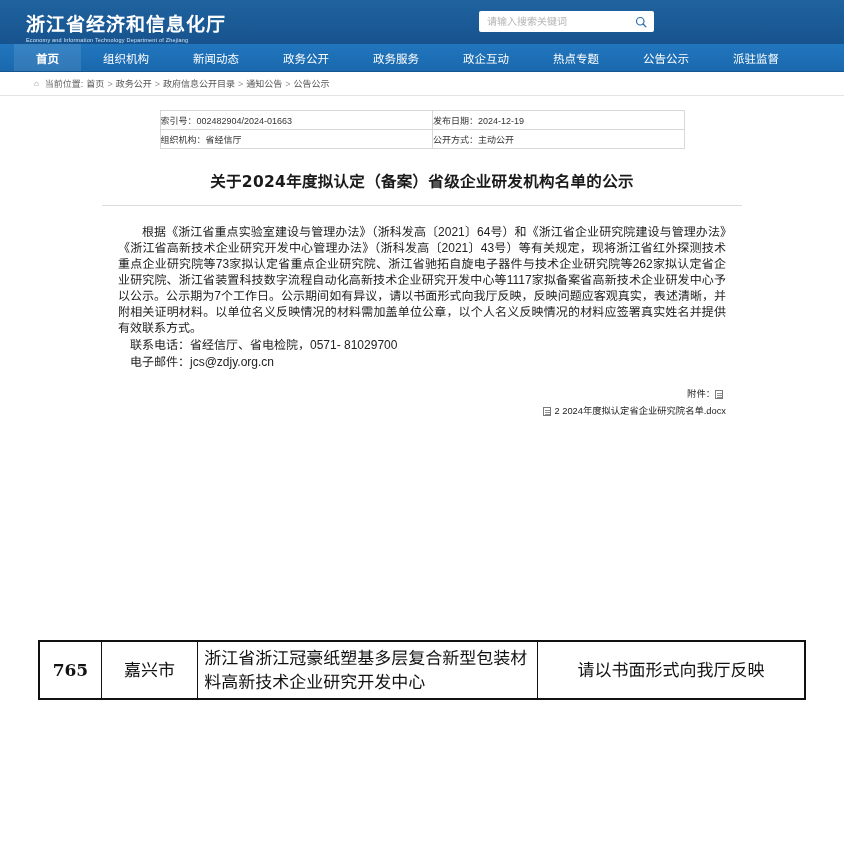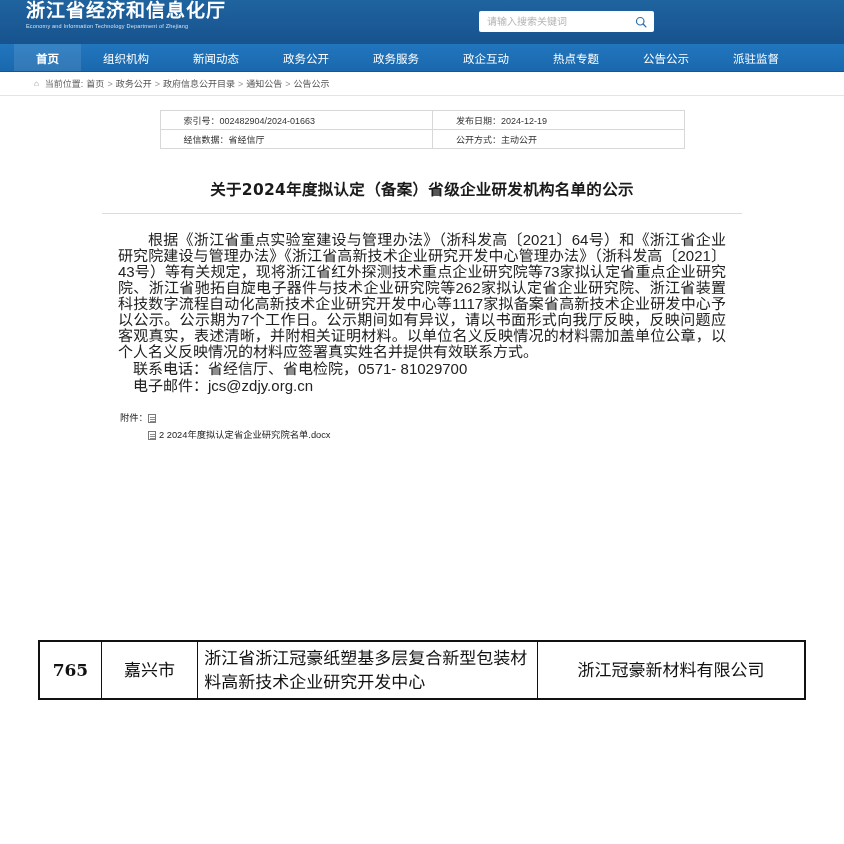--- a/index.html
+++ b/index.html
@@ -12,21 +12,21 @@
     color: #333;
     overflow: hidden;
   }
 
   
   .site-header {
     height: 44px;
     background: #1b5c9e;
     background: linear-gradient(180deg, #1f639f 0%, #17538e 100%);
     display: flex;
-    align-items: flex-start;
+    align-items: flex-end;
     padding: 0 26px;
     position: relative;
   }
   .logo-block { display: flex; flex-direction: column; justify-content: center; }
   .logo-cn {
     color: #ffffff;
     font-size: 19px;
     font-weight: bold;
     letter-spacing: 1px;
     line-height: 20px;
@@ -115,29 +115,29 @@
   .meta-table {
     width: 525px;
     margin: 0 auto;
     border-collapse: collapse;
     font-size: 9px;
     color: #333;
   }
   .meta-table td {
     border: 1px solid #d8d8d8;
     height: 19px;
-    padding: 2px 23px;
+    padding: 2px 0;
     vertical-align: middle;
     white-space: nowrap;
   }
   .meta-table td.left { width: 52%; }
 
   .doc-title {
     width: 600px;
-    margin: 28px auto 0;
+    margin: 20px auto 0;
     text-align: center;
     font-size: 15.5px;
     font-weight: bold;
     color: #1a1a1a;
     font-family: "DejaVu Sans", "Liberation Sans", sans-serif;
     letter-spacing: 0.3px;
   }
   .title-rule {
     width: 640px;
     margin: 14px auto 0;
@@ -147,37 +147,37 @@
     text-align: center;
     font-size: 9px;
     color: #555;
     margin-top: 11px;
   }
   .doc-subinfo span { margin: 0 14px; }
 
   .doc-body {
     width: 608px;
     margin: 18px auto 2px;
-    font-size: 15px;
+    font-size: 12px;
     line-height: 16px;
     color: #222;
     text-align: justify;
   }
   .doc-body p { margin: 0 0 1px 0; }
   .indent { text-indent: 2em; }
   .indent1 { text-indent: 1em; }
 
   .attach-block {
     width: 608px;
     margin: 16px auto 0;
     font-size: 9.3px;
     line-height: 17px;
     color: #222;
   }
-  .attach-row { display: flex; align-items: center; padding-left: 2px; }
+  .attach-row { display: flex; align-items: center; padding-left: 2px; justify-content: flex-end; }
   .attach-row.second { padding-left: 30px; }
   .file-icon {
     display: inline-block;
     width: 8px; height: 9px;
     background: #ffffff;
     border: 1px solid #7a7a7a;
     margin-right: 3px;
     position: relative;
     flex: none;
   }
@@ -275,21 +275,21 @@
         <tr>
       <td class="left">
         <span>索引号：</span><span>002482904/2024-01663</span>
       </td>
       <td>
         <span>发布日期：</span><span>2024-12-19</span>
       </td>
     </tr>
     <tr>
       <td class="left">
-        <span>经信数据：</span><span>省经信厅</span>
+        <span>组织机构：</span><span>省经信厅</span>
       </td>
       <td>
         <span>公开方式：</span><span>主动公开</span>
       </td>
     </tr>
   </tbody>
     </table>
 
   <div class="doc-title">关于2024年度拟认定（备案）省级企业研发机构名单的公示</div>
   <div class="title-rule"></div>
@@ -313,17 +313,17 @@
   </div>
 </div>
 
 <div class="frag-wrap">
   <table class="frag-table">
     <tbody>
         <tr>
       <td class="num">765</td>
       <td class="city">嘉兴市</td>
       <td class="proj">浙江省浙江冠豪纸塑基多层复合新型包装材料高新技术企业研究开发中心</td>
-      <td class="comp">浙江冠豪新材料有限公司</td>
+      <td class="comp">请以书面形式向我厅反映</td>
     </tr>
   </tbody>
     </table>
 </div>
 
 </body></html>

